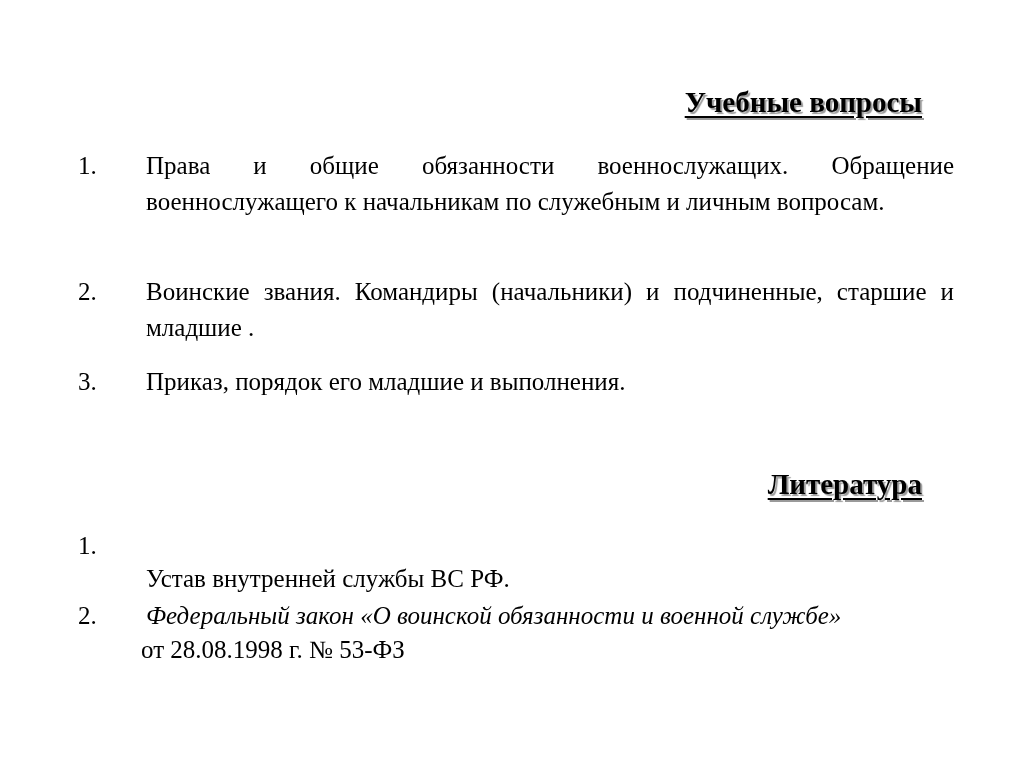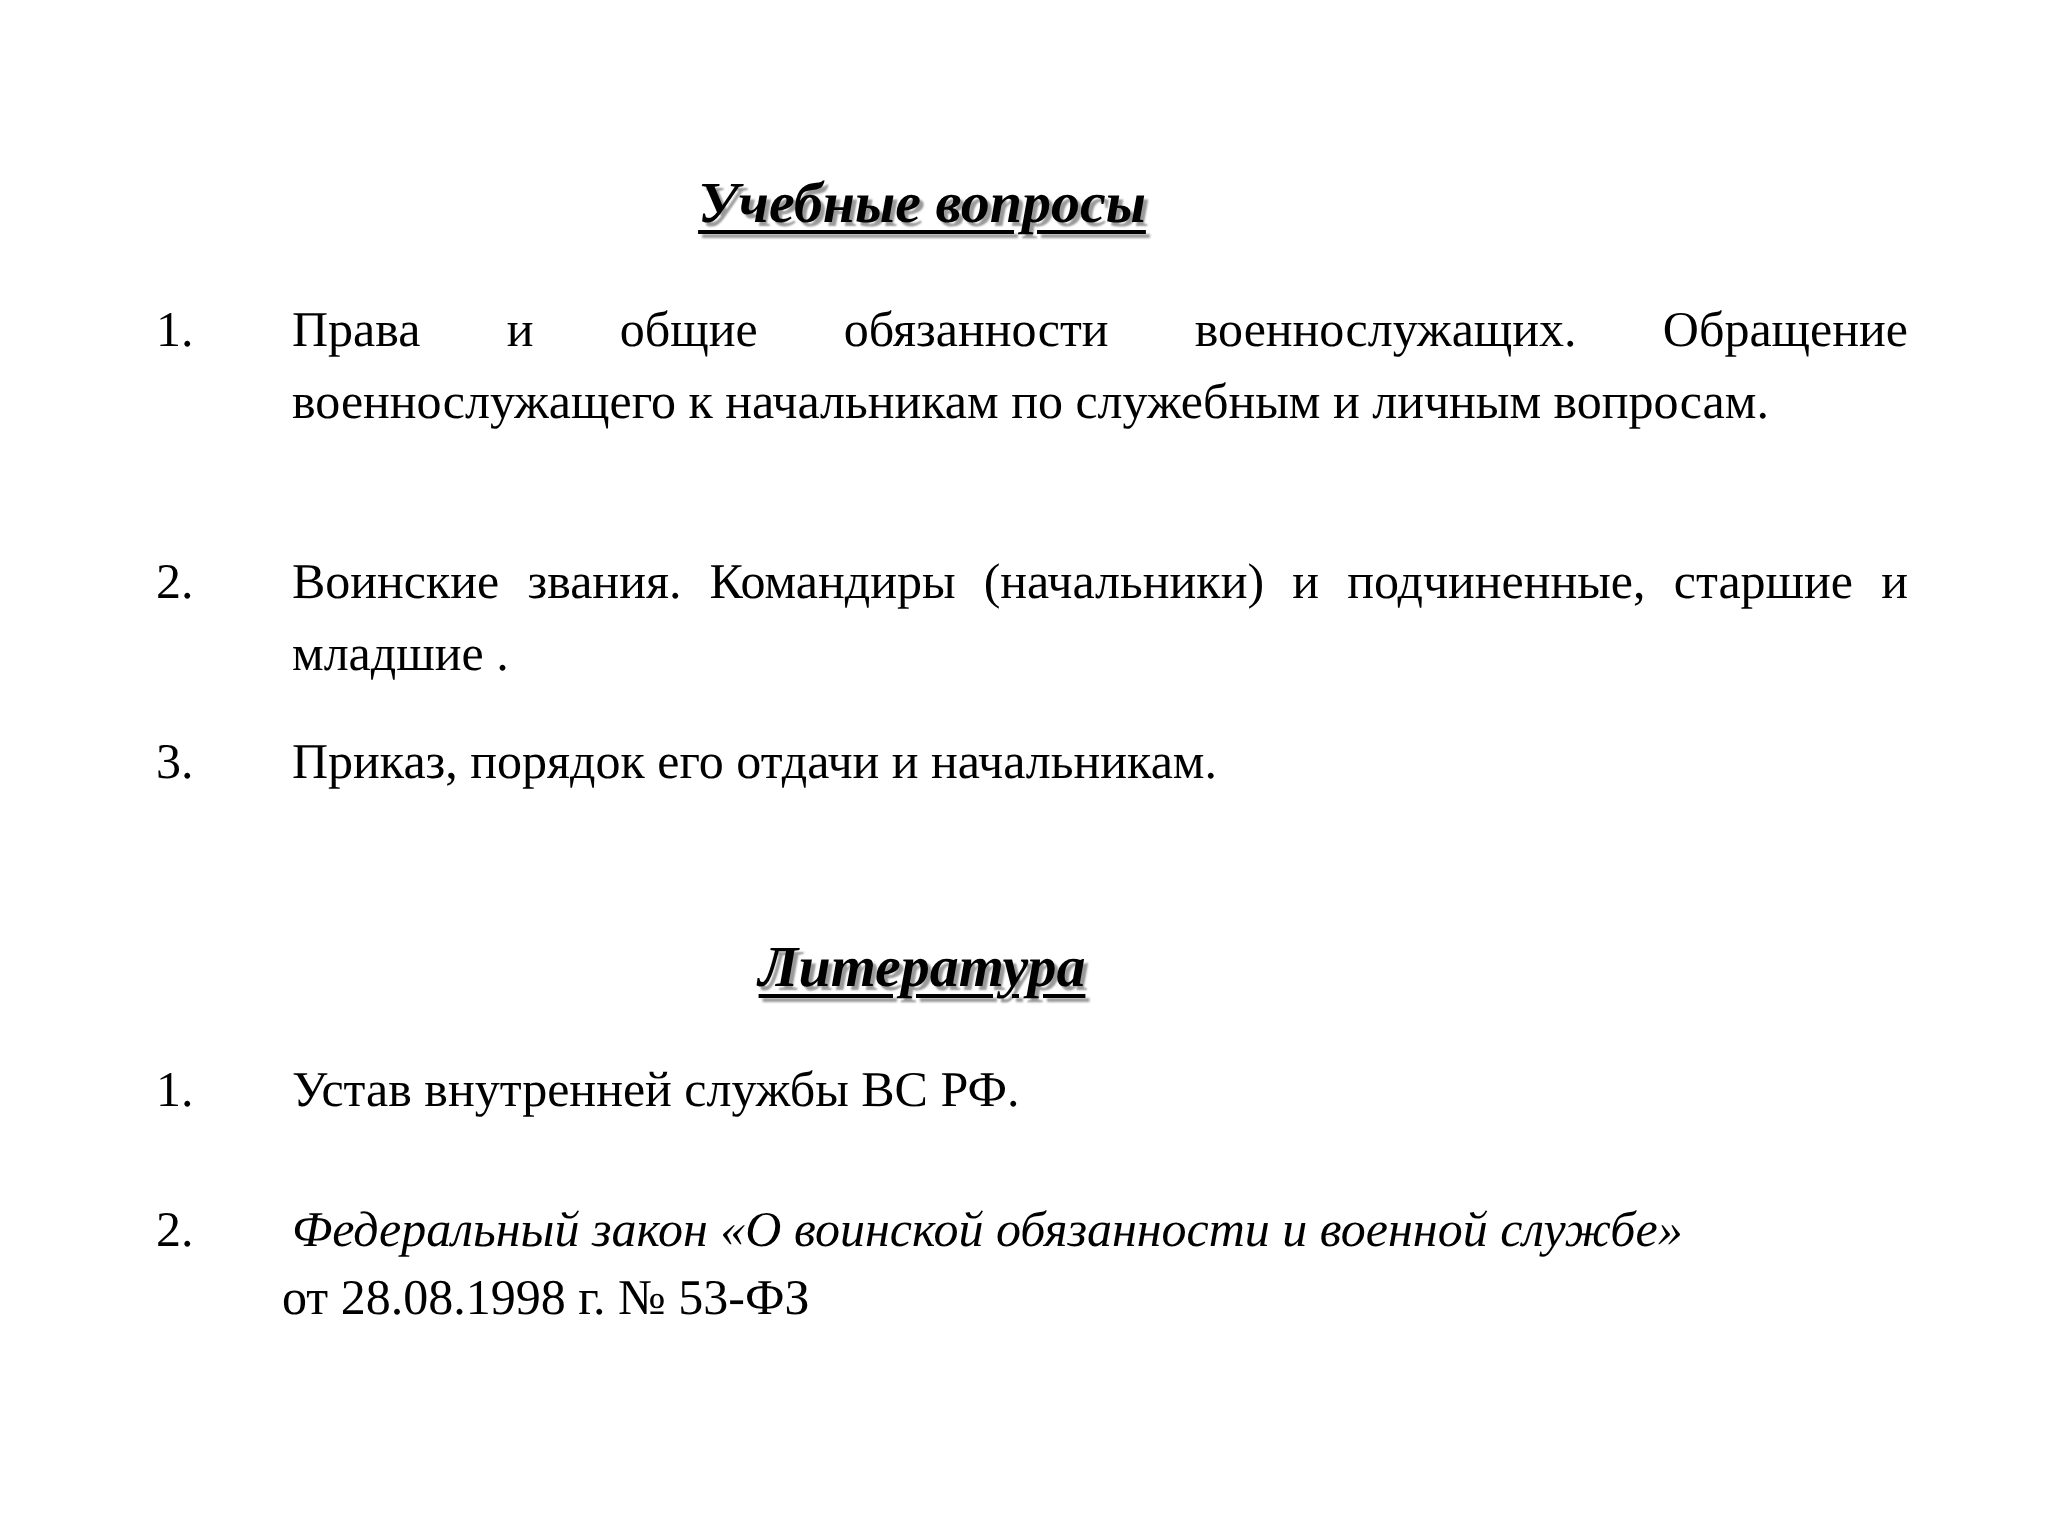--- a/index.html
+++ b/index.html
@@ -1,25 +1,24 @@
 <!DOCTYPE html>
 <html><head>
 <meta charset="utf-8">
 <style>
   html, body { margin: 0; padding: 0; }
   body {
     width: 1024px; height: 767px; background: #ffffff; position: relative; overflow: hidden;
     font-family: "Liberation Serif", "DejaVu Serif", serif; color: #000;
   }
   .heading {
-    position: absolute; left: 0; width: 922px; text-align: center;
+    position: absolute; left: 0; width: 922px; text-align: right;
     font-weight: bold; font-size: 29px; text-decoration: underline;
     text-underline-offset: 4px; text-decoration-thickness: 2px;
     text-shadow: 2px 2px 1px #9a9a9a;
-    font-style: italic;
   }
   .item {
     position: absolute; font-size: 25px; line-height: 36px;
   }
   .num { position: absolute; left: 0; top: 0; width: 60px; }
   .txt { position: absolute; left: 68px; top: 0; text-align: justify; text-align-last: left; }
 </style>
 </head>
 <body>
 
@@ -31,30 +30,30 @@
     <span class="txt" style="width:808px;">Права и общие обязанности военнослужащих. Обращение военнослужащего к начальникам по служебным и личным вопросам.</span>
   </div>
 
   <div class="item" style="left:78px; top:274px; width:876px;">
     <span class="num">2.</span>
     <span class="txt" style="width:808px;">Воинские звания. Командиры (начальники) и подчиненные, старшие и младшие .</span>
   </div>
 
   <div class="item" style="left:78px; top:364px; width:876px;">
     <span class="num">3.</span>
-    <span class="txt" style="width:808px;">Приказ, порядок его отдачи и начальникам.</span>
+    <span class="txt" style="width:808px;">Приказ, порядок его младшие и выполнения.</span>
   </div>
 </div>
 
 <div>
   <div class="heading" style="top:468px;">Литература</div>
 
   <div class="item" style="left:78px; top:528px; width:876px;">
     <span class="num">1.</span>
-    <span class="txt" style="width:808px;">Устав внутренней службы ВС РФ.</span>
+    <span class="txt" style="width:808px;margin-top:33px;">Устав внутренней службы ВС РФ.</span>
   </div>
 
   <div class="item" style="left:78px; top:598px; width:900px;">
     <span class="num">2.</span>
     <span class="txt" style="width:830px; white-space:nowrap;font-style:italic;">Федеральный закон «О воинской обязанности и военной службе»</span>
     <span class="txt" style="left:63px; top:34px; white-space:nowrap;">от 28.08.1998 г. № 53-ФЗ</span>
   </div>
 </div>
 
 </body></html>

